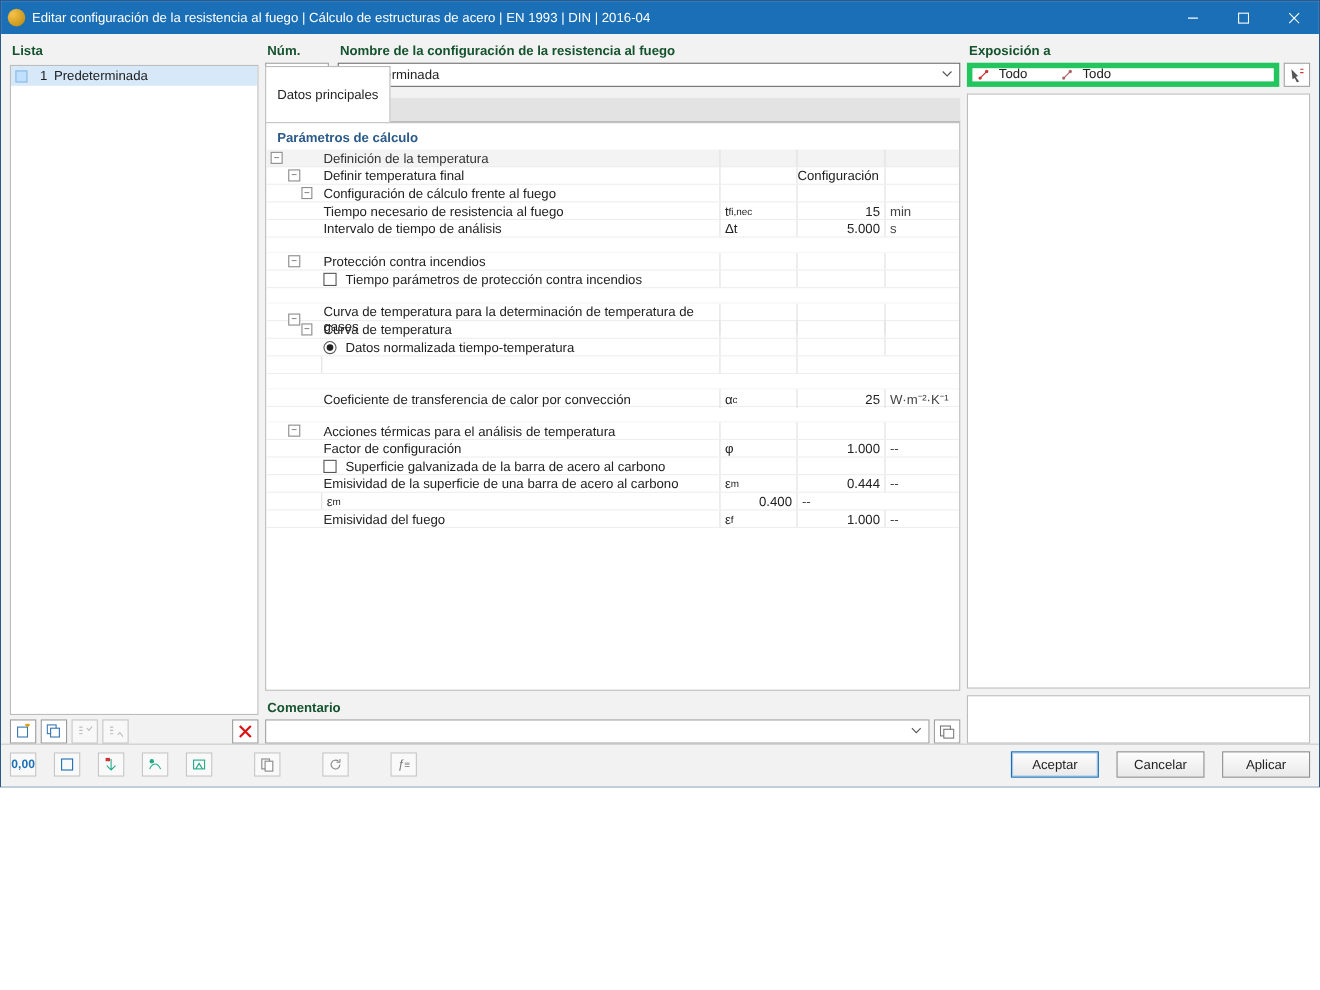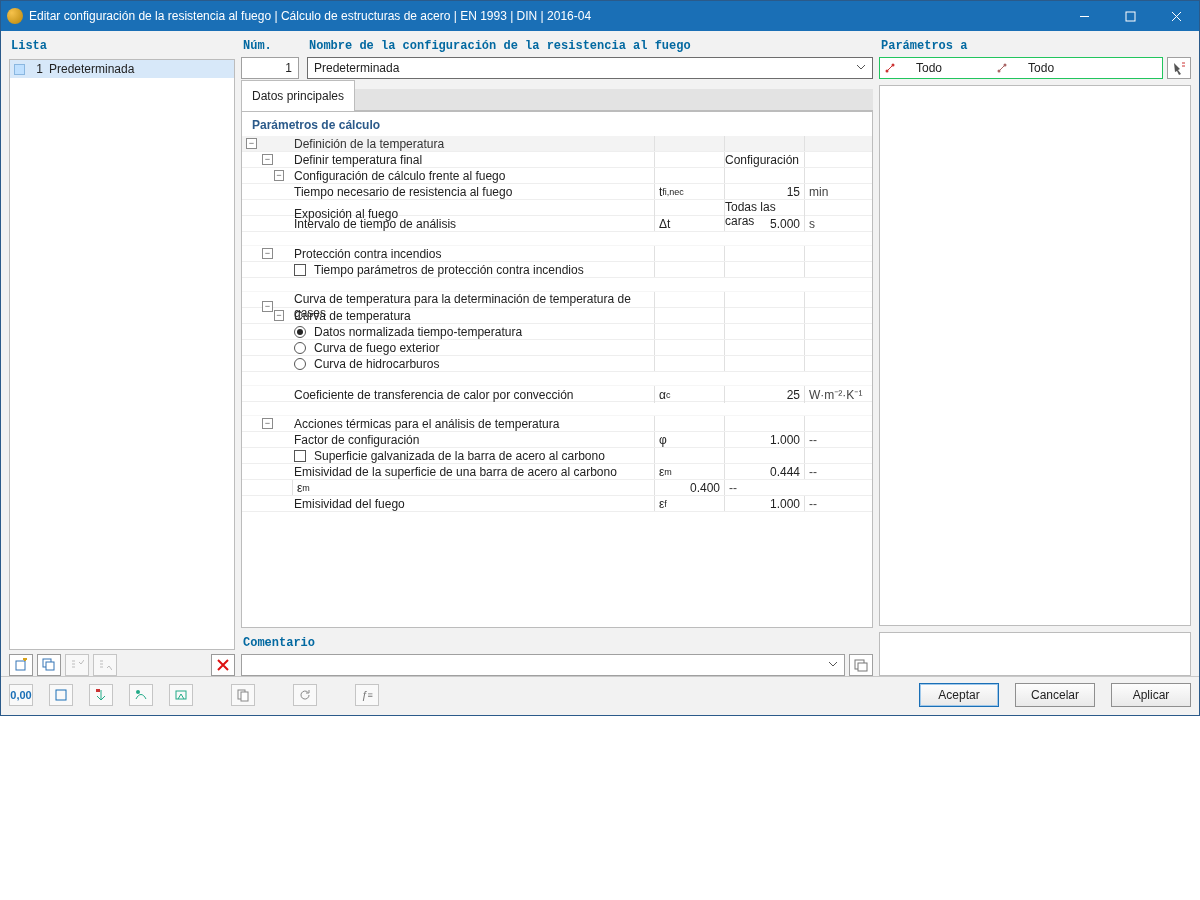--- a/index.html
+++ b/index.html
@@ -7,21 +7,21 @@
   .window { width: 1200px; height: 716px; display: flex; flex-direction: column; border: 1px solid #2b5a8a; }
   .titlebar { background: #1a6fb6; color: #fff; height: 30px; display: flex; align-items: center; padding-left: 6px; }
   .titlebar .icon { width: 16px; height: 16px; margin-right: 6px; background: radial-gradient(circle at 30% 30%, #f6c24b, #b8850a); border-radius: 50%; }
   .titlebar .title { flex: 1; font-size: 12px; }
   .winbtns { display: flex; height: 100%; }
   .winbtn { width: 46px; display: flex; align-items: center; justify-content: center; color: #fff; }
   .winbtn svg { width: 11px; height: 11px; stroke: #fff; stroke-width: 1; fill: none; }
 
   .client { flex: 1; display: flex; flex-direction: column; background: #f2f2f2; }
   .uppergrid { flex: 1; display: grid; grid-template-columns: 226px 1fr 312px; grid-template-rows: auto 1fr; gap: 6px; padding: 6px 8px 0 8px; }
-  .section-label { color: #0369a1; font-weight: 600; padding: 2px 0 4px 2px; font-family: Liberation Mono, monospace; }
+  .section-label { color: #14532d; font-weight: 600; padding: 2px 0 4px 2px; }
 
   
   .leftpanel { grid-column: 1; grid-row: 1 / span 2; display: flex; flex-direction: column; }
   .listbox { flex: 1; background: #fff; border: 1px solid #bcbcbc; margin-top: 2px; overflow: auto; }
   .listrow { display: flex; align-items: center; height: 18px; background: #d7e8f9; }
   .listrow .chip { width: 11px; height: 11px; background: #bfe0ff; border: 1px solid #8ab7e0; margin: 0 6px 0 4px; }
   .listrow .num { width: 12px; text-align: right; margin-right: 6px; }
   .leftbtns { display: flex; gap: 4px; padding-top: 4px; align-items: center; }
   .tbtn { width: 24px; height: 22px; background: #fff; border: 1px solid #9a9a9a; display: flex; align-items: center; justify-content: center; font-size: 11px; }
   .tbtn svg { width:14px; height:14px; }
@@ -31,32 +31,32 @@
   .numbox { grid-column: 2; grid-row: 1; display: flex; gap: 8px; }
   .numpanel { width: 58px; display: flex; flex-direction: column; }
   .namepanel { flex: 1; display: flex; flex-direction: column; }
   .numinput { height: 22px; background: #fff; border: 1px solid #a0a0a0; text-align: right; padding: 0 6px; line-height:20px; }
   .nameinput { height: 22px; background: #fff; border: 1px solid #6d6d6d; display: flex; align-items: center; padding: 0 6px; color: #222; }
   .nameinput .chev { margin-left: auto; }
 
   
   .assignpanel { grid-column: 3; grid-row: 1; display: flex; flex-direction: column; }
   .assignrow { display: flex; gap: 4px; }
-  .assignbox { flex: 1; height: 22px; background: #fff; border: 1px solid #22c55e; display:flex; align-items:center; padding:0 4px; gap:20px;}
+  .assignbox { flex: 1; height: 22px; background: #fff; border: 5px solid #22c55e; display:flex; align-items:flex-end; padding:0 4px; gap:8px;}
   .assignicon { width:12px; height:12px; }
   .abtn { width:24px; height:22px; background:#fff; border:1px solid #a0a0a0; display:flex; align-items:center; justify-content:center;}
 
   
   .maincol { grid-column: 2; grid-row: 2; display: flex; flex-direction: column; min-height: 0; }
   .rightcol { grid-column: 3; grid-row: 2; display:flex; flex-direction:column; gap:6px; }
   .rightbox { flex:1; background:#fff; border:1px solid #bcbcbc;}
   .rightbox.small { flex:0 0 44px; }
 
   .tabbar { display: flex; height: 22px; align-items:flex-end; background:#e3e3e3; border-bottom:1px solid #bcbcbc; margin-top:4px;}
-  .tab { background:#fff; border:1px solid #bcbcbc; border-bottom:none; padding:8px 10px; position:relative; top:1px;}
+  .tab { background:#fff; border:1px solid #bcbcbc; border-bottom:none; padding:18px 10px; position:relative; top:1px;}
   .paramsarea { flex:1; background:#fff; border:1px solid #bcbcbc; overflow:auto; }
   .grouphdr { color:#2b5a8a; font-weight:600; padding:6px 8px 4px 10px; }
 
   .grid { width:100%; }
   .row { display:grid; grid-template-columns: 50px 1fr 70px 80px 68px; align-items:center; height:16px; border-bottom:1px solid #eee; }
   .row.hdr { background:#f3f3f3; color:#333; font-weight:400; }
   .row .tcell { display:flex; align-items:center; height:100%; padding-right:4px; }
   .row .lbl { padding-left: 2px; display:flex; align-items:center; gap:4px; }
   .row .sym { border-left:1px solid #e0e0e0; padding-left:4px; }
   .row .val { border-left:1px solid #e0e0e0; justify-content:flex-end; }
@@ -166,21 +166,21 @@
           <div class="nameinput">
             <span>Predeterminada</span>
             <span class="chev"><svg class="chevsvg" viewBox="0 0 10 10">
                   <path d="M1 3 L5 7 L9 3" fill="none" stroke="#555"></path>
                 </svg></span>
           </div>
         </div>
       </div>
 
       <div class="assignpanel">
-        <div class="section-label">Parámetros a</div>
+        <div class="section-label">Exposición a</div>
         <div class="assignrow">
           <div class="assignbox">
             <svg class="assignicon" viewBox="0 0 12 12">
                 <circle cx="3" cy="9" r="1.5" fill="#c33"></circle>
                 <circle cx="9" cy="3" r="1.5" fill="#c33"></circle>
                 <path d="M3 9 L9 3" stroke="#c33"></path>
               </svg>
             <span>Todo</span>
             <span style="width:14px"></span>
             <svg class="assignicon" viewBox="0 0 12 12">
@@ -243,29 +243,20 @@
             <div class="row">
                 <span class="tcell">
                   <span class="indent" style="width:60px"></span>
                 </span>
                 <span class="tcell lbl">Tiempo necesario de resistencia al fuego</span>
                 <span class="tcell sym">t<sub>fi,nec</sub></span>
                 <span class="tcell val">15</span>
                 <span class="tcell unit">min</span>
               </div>
 
-            <div class="row">
-                <span class="tcell">
-                  <span class="indent" style="width:60px"></span>
-                </span>
-                <span class="tcell lbl">Exposición al fuego</span>
-                <span class="tcell sym"></span>
-                <span class="tcell val" style="justify-content:flex-start">Todas las caras</span>
-                <span class="tcell unit"></span>
-              </div>
 
             <div class="row">
                 <span class="tcell">
                   <span class="indent" style="width:60px"></span>
                 </span>
                 <span class="tcell lbl">Intervalo de tiempo de análisis</span>
                 <span class="tcell sym">Δt</span>
                 <span class="tcell val">5.000</span>
                 <span class="tcell unit">s</span>
               </div>
@@ -328,36 +319,20 @@
                   <span class="radio checked"></span>
                   <span>Datos normalizada tiempo-temperatura</span>
                 </span>
                 <span class="tcell sym"></span>
                 <span class="tcell val"></span>
                 <span class="tcell unit"></span>
               </div>
             <div class="row">
                 <span class="tcell">
                   <span class="indent" style="width:60px"></span>
-                </span>
-                <span class="tcell lbl">
-                  <span class="radio"></span>
-                  <span>Curva de fuego exterior</span>
-                </span>
-                <span class="tcell sym"></span>
-                <span class="tcell val"></span>
-                <span class="tcell unit"></span>
-              </div>
-            <div class="row">
-                <span class="tcell">
-                  <span class="indent" style="width:60px"></span>
-                </span>
-                <span class="tcell lbl">
-                  <span class="radio"></span>
-                  <span>Curva de hidrocarburos</span>
                 </span>
                 <span class="tcell sym"></span>
                 <span class="tcell val"></span>
                 <span class="tcell unit"></span>
               </div>
 
             <div class="blankrow"></div>
 
             <div class="row">
                 <span class="tcell">

